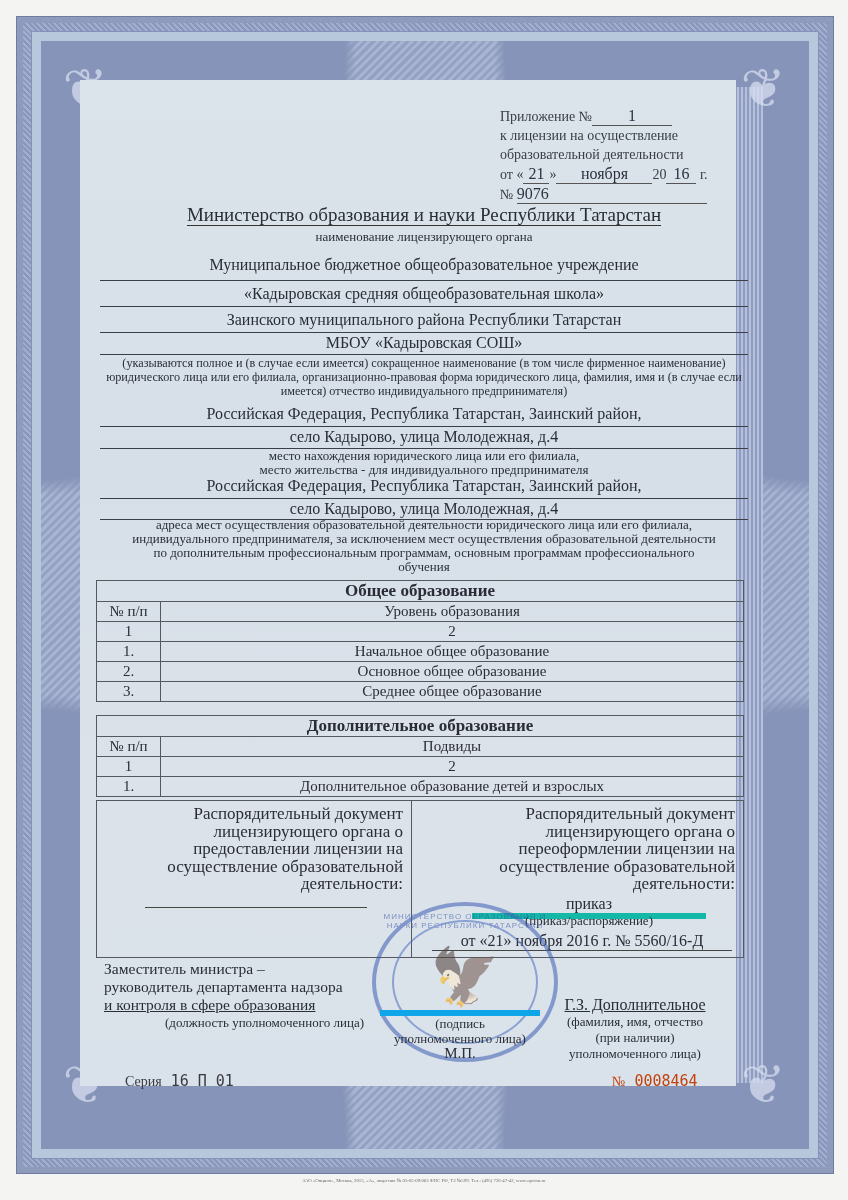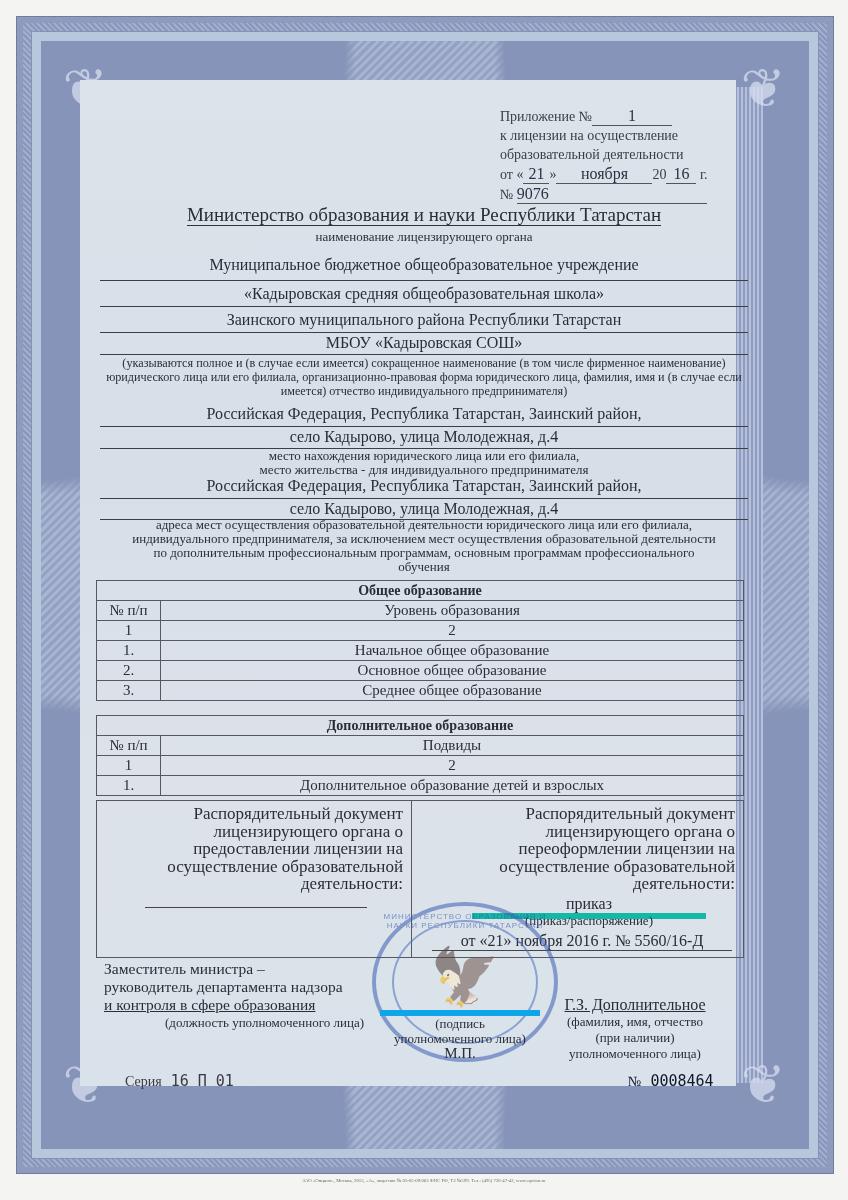--- a/index.html
+++ b/index.html
@@ -36,39 +36,39 @@
   .uline { display: inline-block; border-bottom: 1px solid #555; text-align: center; }
 
   .title { left: 100px; top: 204px; width: 648px; font-size: 19px; }
   .title span { border-bottom: 1px solid #333; }
   .small { font-size: 13px; line-height: 14px; }
   .row18 { font-size: 16px; }
 
   table.grid { border-collapse: collapse; width: 100%; font-size: 15px; }
   table.grid td { border: 1px solid #55585f; text-align: center; height: 20px; padding: 0 2px; }
   table.grid td.num { width: 64px; }
-  .tbl-title { font-weight: bold; font-size: 14px; }
+  .tbl-title { font-weight: bold; font-size: 17px; }
 
   .docbox { left: 96px; top: 800px; width: 648px; height: 158px; border: 1px solid #55585f; }
   .docbox .col { position: absolute; top: 0; bottom: 0; }
   .docbox .l { left: 0; width: 315px; border-right: 1px solid #55585f; }
   .docbox .r { left: 315px; right: 0; }
   .docbox p { font-size: 17px; line-height: 17.5px; padding: 4px 8px; text-align: right; }
 
   .stamp { left: 372px; top: 902px; width: 186px; height: 160px; border-radius: 50%;
     border: 4px solid #3d5fb5; opacity: .55; }
   .stamp-inner { position: absolute; left: 16px; top: 14px; right: 16px; bottom: 14px;
     border-radius: 50%; border: 2px solid #4a6cc0; }
   .stamp-eagle { position: absolute; left: 0; right: 0; top: 38px; text-align: center;
     font-size: 56px; color: #3a5cb0; }
   .stamp-text { position: absolute; left: 0; right: 0; top: 0; text-align: center;
     font-family: "Liberation Sans", sans-serif; font-size: 8px; color: #2e4ea6; letter-spacing: 1px; }
 
   .footer-serial { left: 125px; top: 1072px; font-family: "DejaVu Sans Mono", monospace; font-size: 15px; color: #3a3a40; }
-  .footer-num { left: 612px; top: 1072px; font-family: "DejaVu Sans Mono", monospace; font-size: 15px; color: #0f172a; margin-left: 16px; }
+  .footer-num { left: 612px; top: 1072px; font-family: "DejaVu Sans Mono", monospace; font-size: 15px; color: #c2410c; }
   .printer { left: 0; width: 848px; top: 1178px; text-align: center; font-size: 4.8px; color: #6a6a6a; font-family: "Liberation Serif", serif; }
 </style>
 </head>
 <body>
 
 <div class="sheet">
   <div class="frame-outer"></div>
   <div class="frame-band"></div>
   <div class="frame-wave"></div>
   <div class="frame-inner-border"></div>

